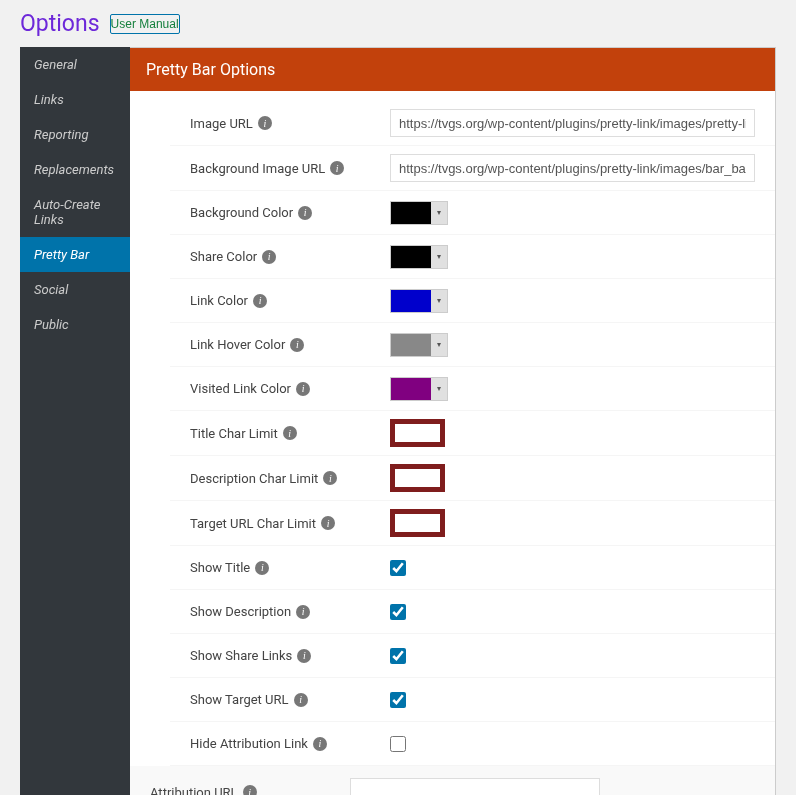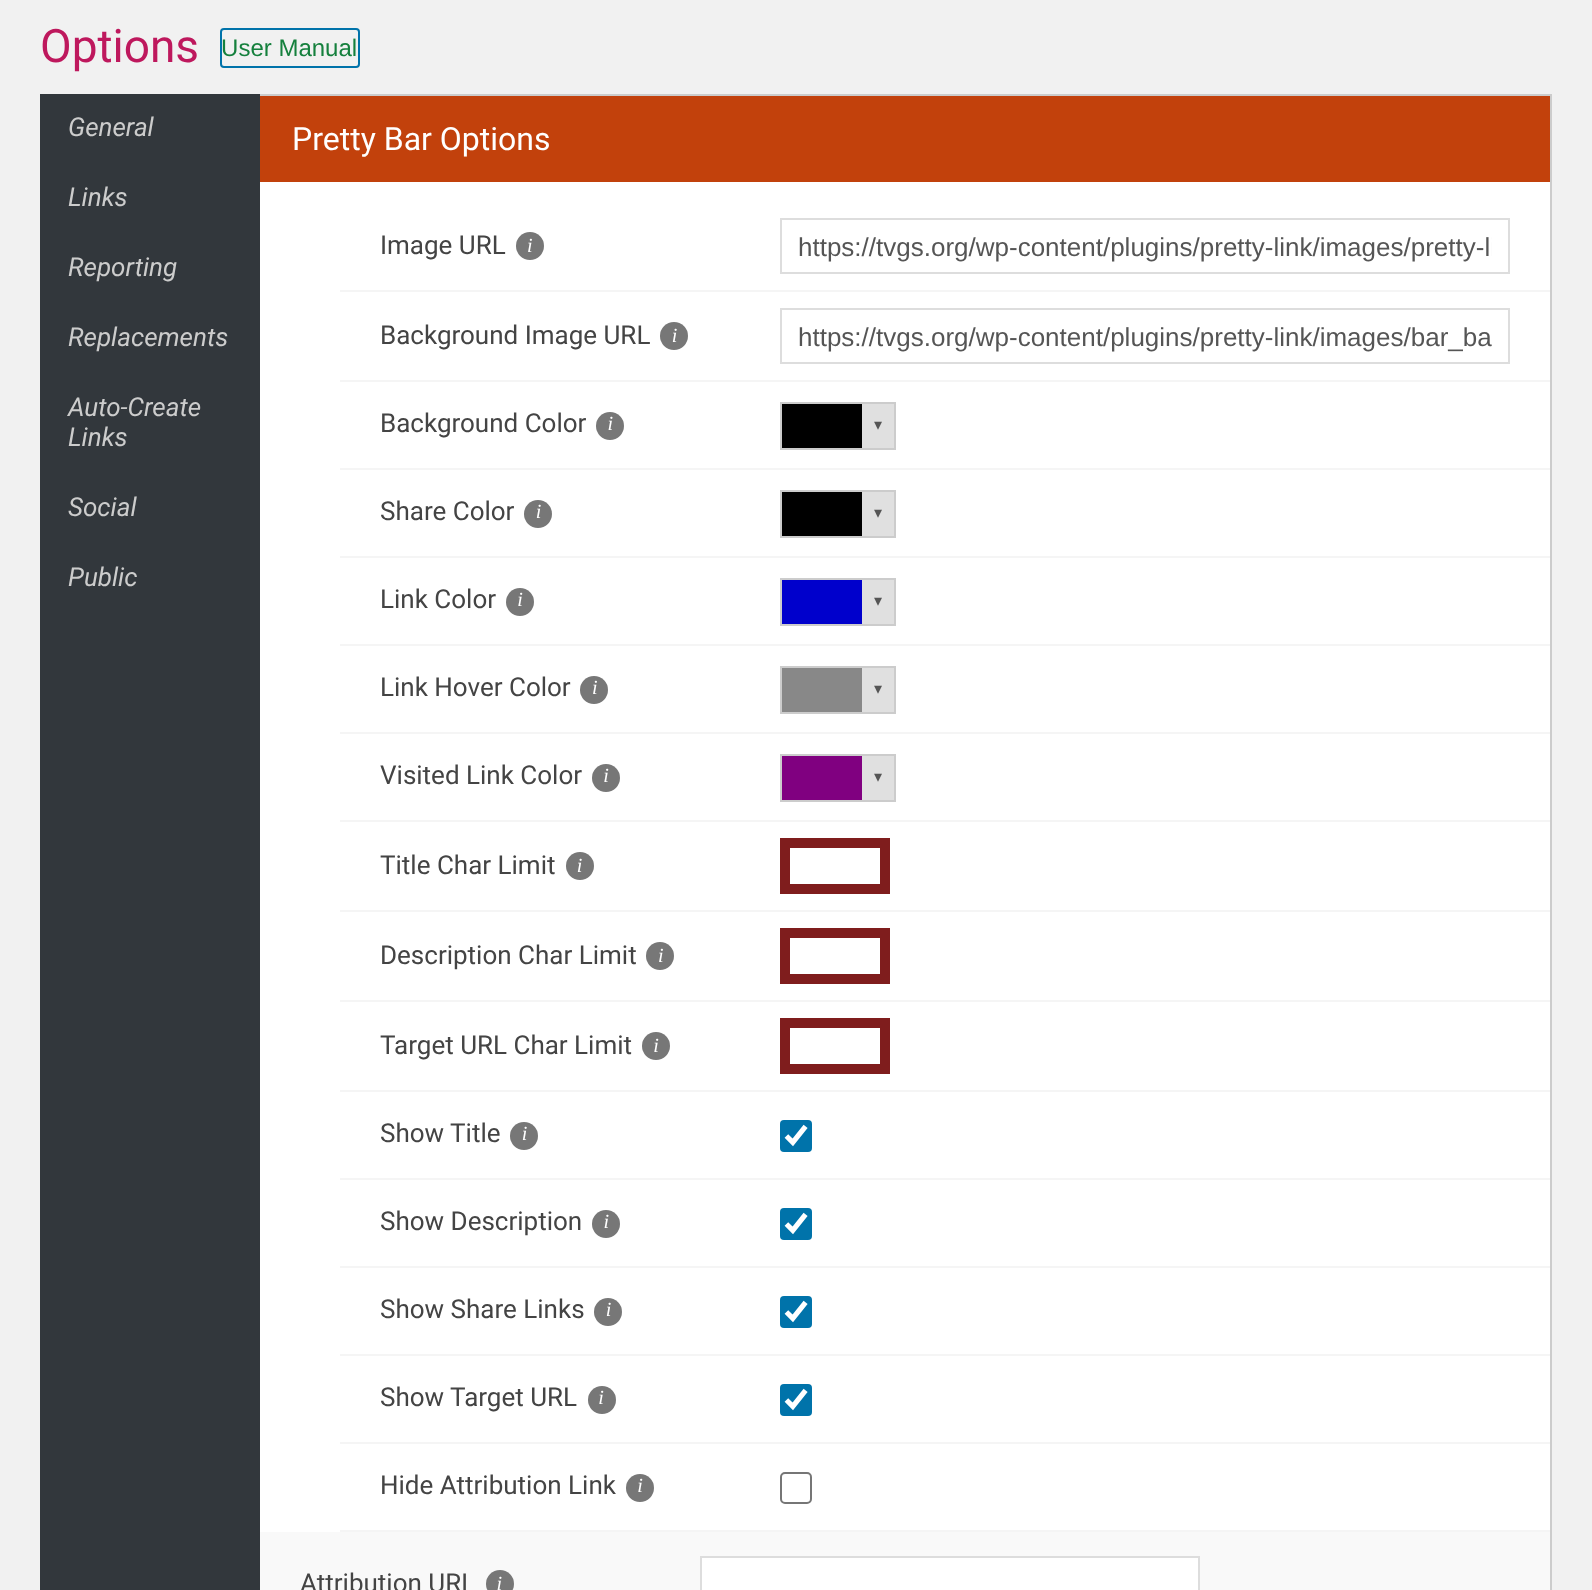--- a/index.html
+++ b/index.html
@@ -12,21 +12,21 @@
     .page-header {
       display: flex;
       align-items: center;
       padding: 10px 20px;
       gap: 10px;
       background: #f1f1f1;
     }
     .page-title {
       font-size: 23px;
       font-weight: 400;
-      color: #be185d;
+      color: #6d28d9;
     }
     .user-manual-btn {
       border: 1px solid #0073aa;
       color: #15803d;
       background: transparent;
       padding: 2px 0;
       font-size: 12px;
       cursor: pointer;
       border-radius: 2px;
     }
@@ -175,20 +175,21 @@
   <button class="user-manual-btn">User Manual</button>
 </div>
 
 <div class="layout">
   <nav class="sidebar">
     <div class="sidebar-item">General</div>
     <div class="sidebar-item">Links</div>
     <div class="sidebar-item">Reporting</div>
     <div class="sidebar-item">Replacements</div>
     <div class="sidebar-item">Auto-Create Links</div>
+    <div class="sidebar-item active">Pretty Bar</div>
     <div class="sidebar-item">Social</div>
     <div class="sidebar-item">Public</div>
   </nav>
 
   <div class="main-content">
     <div class="section-header">Pretty Bar Options</div>
 
     <div class="form-body">
 
       <div class="form-row">

